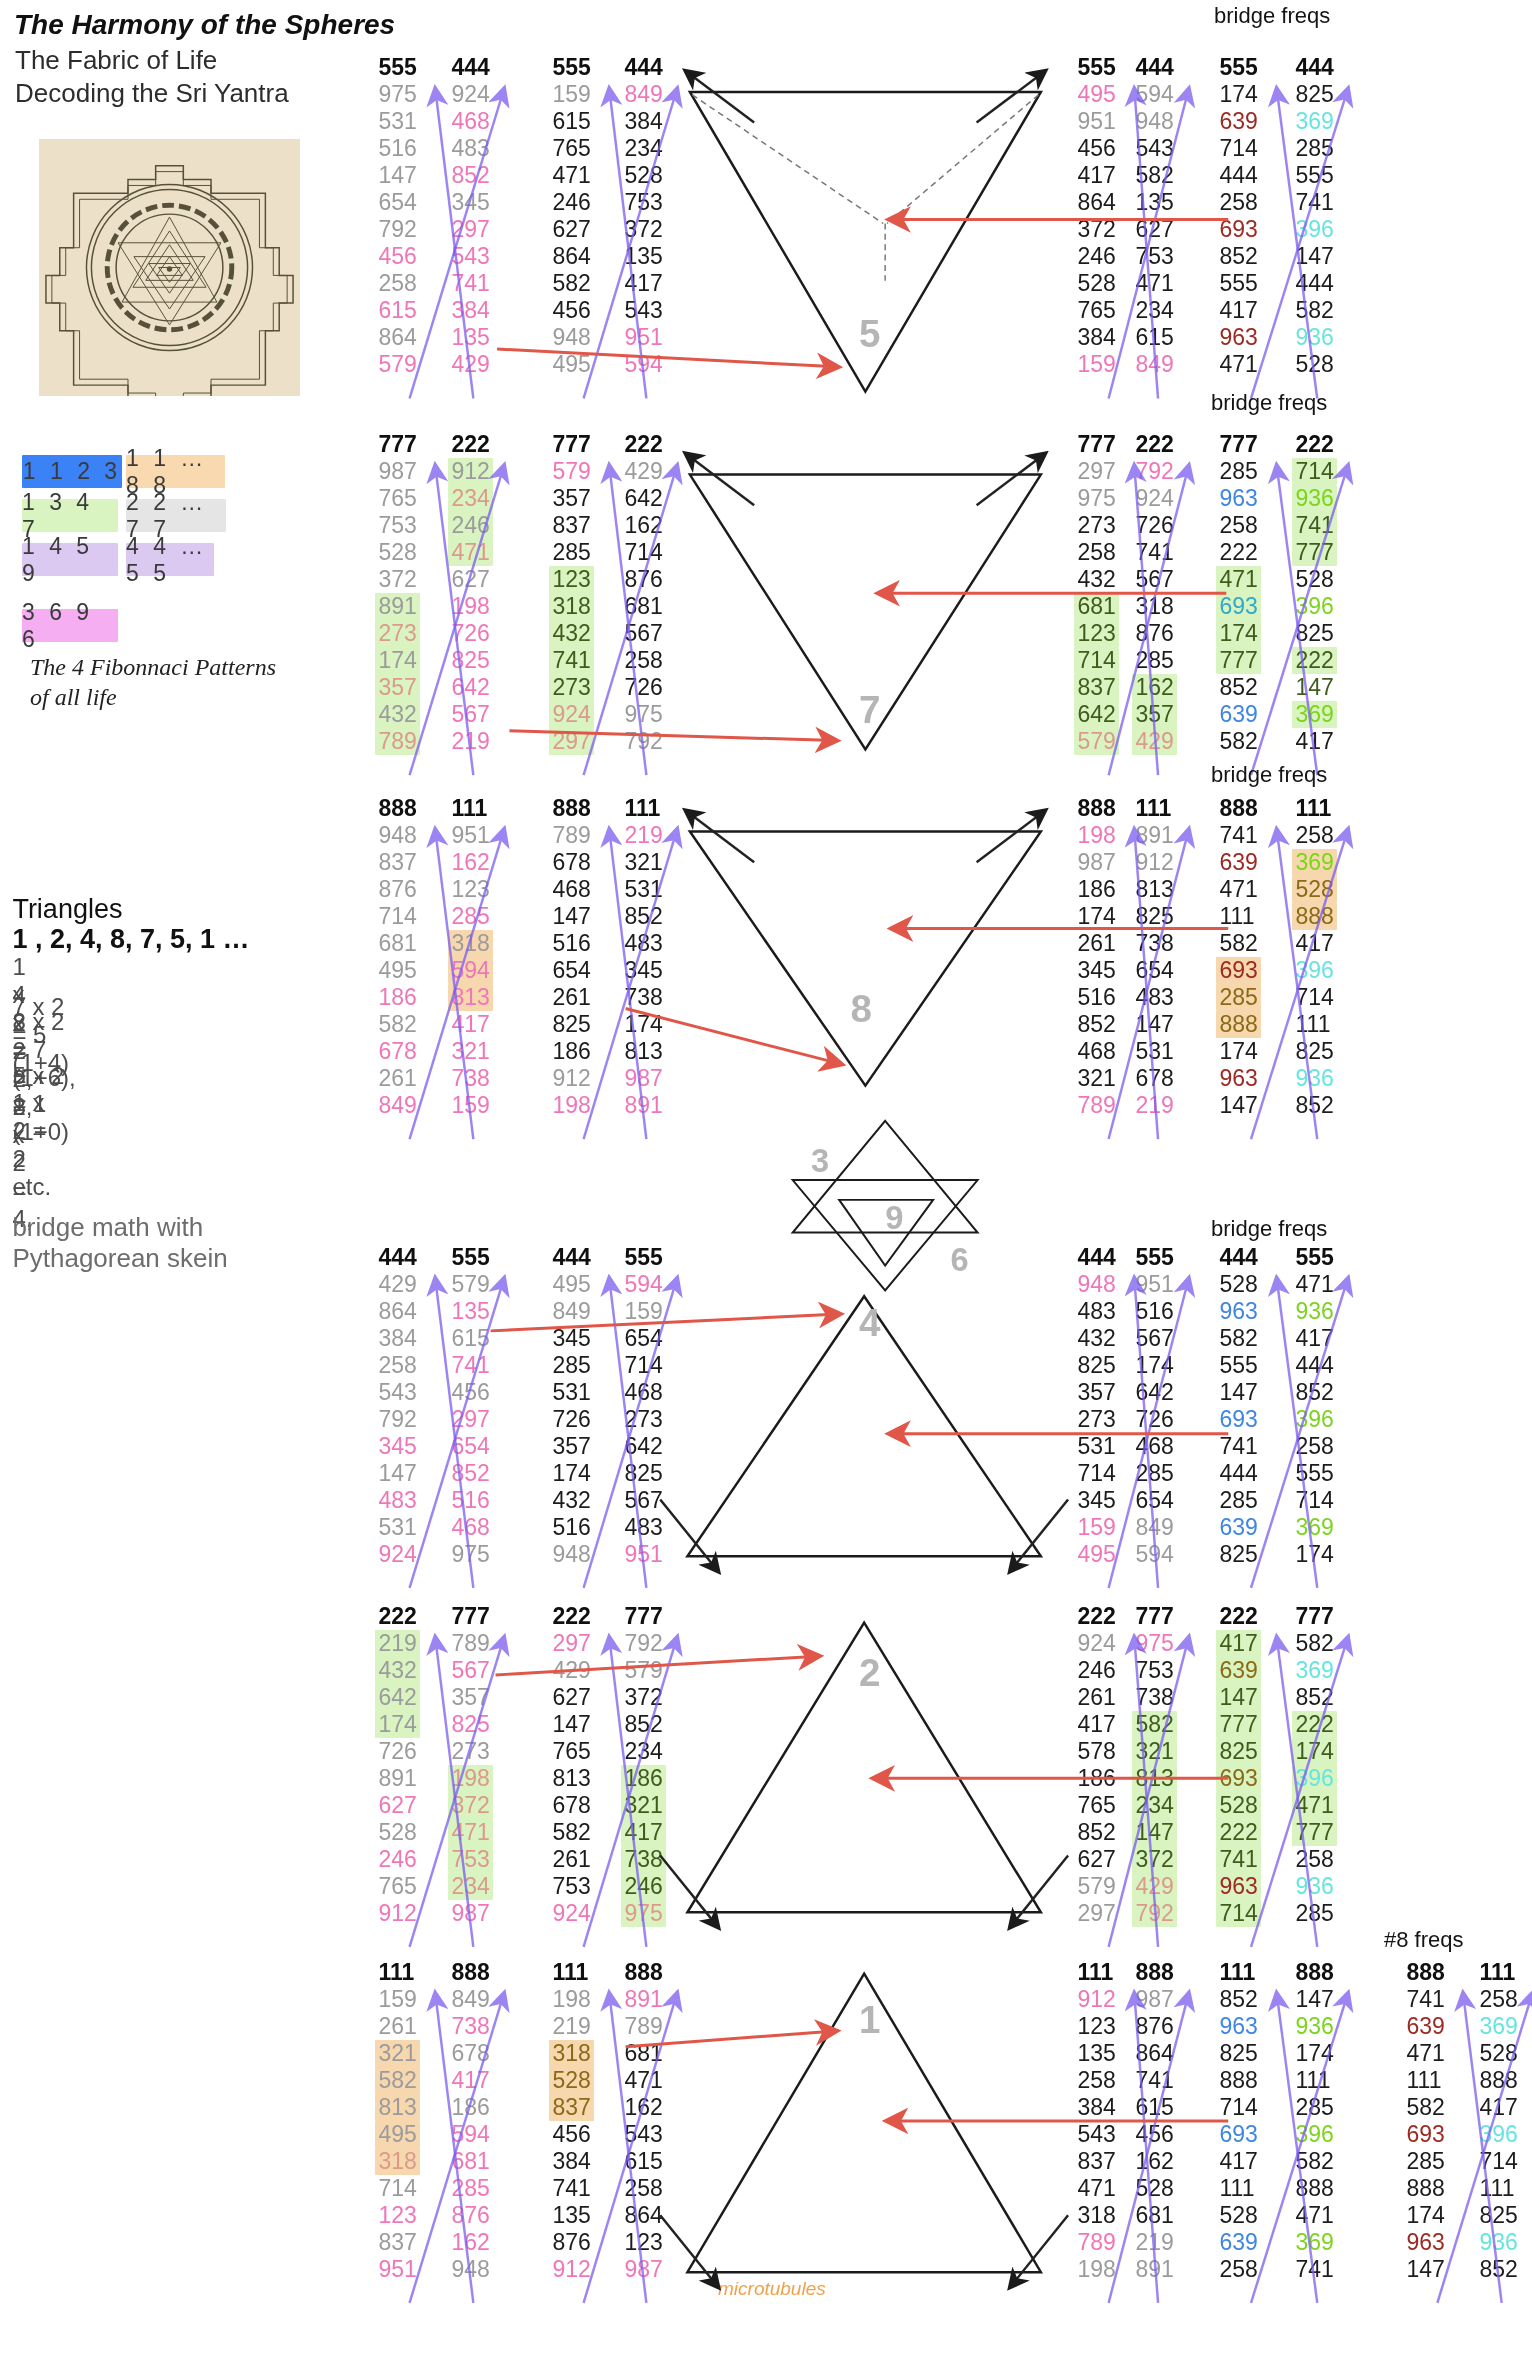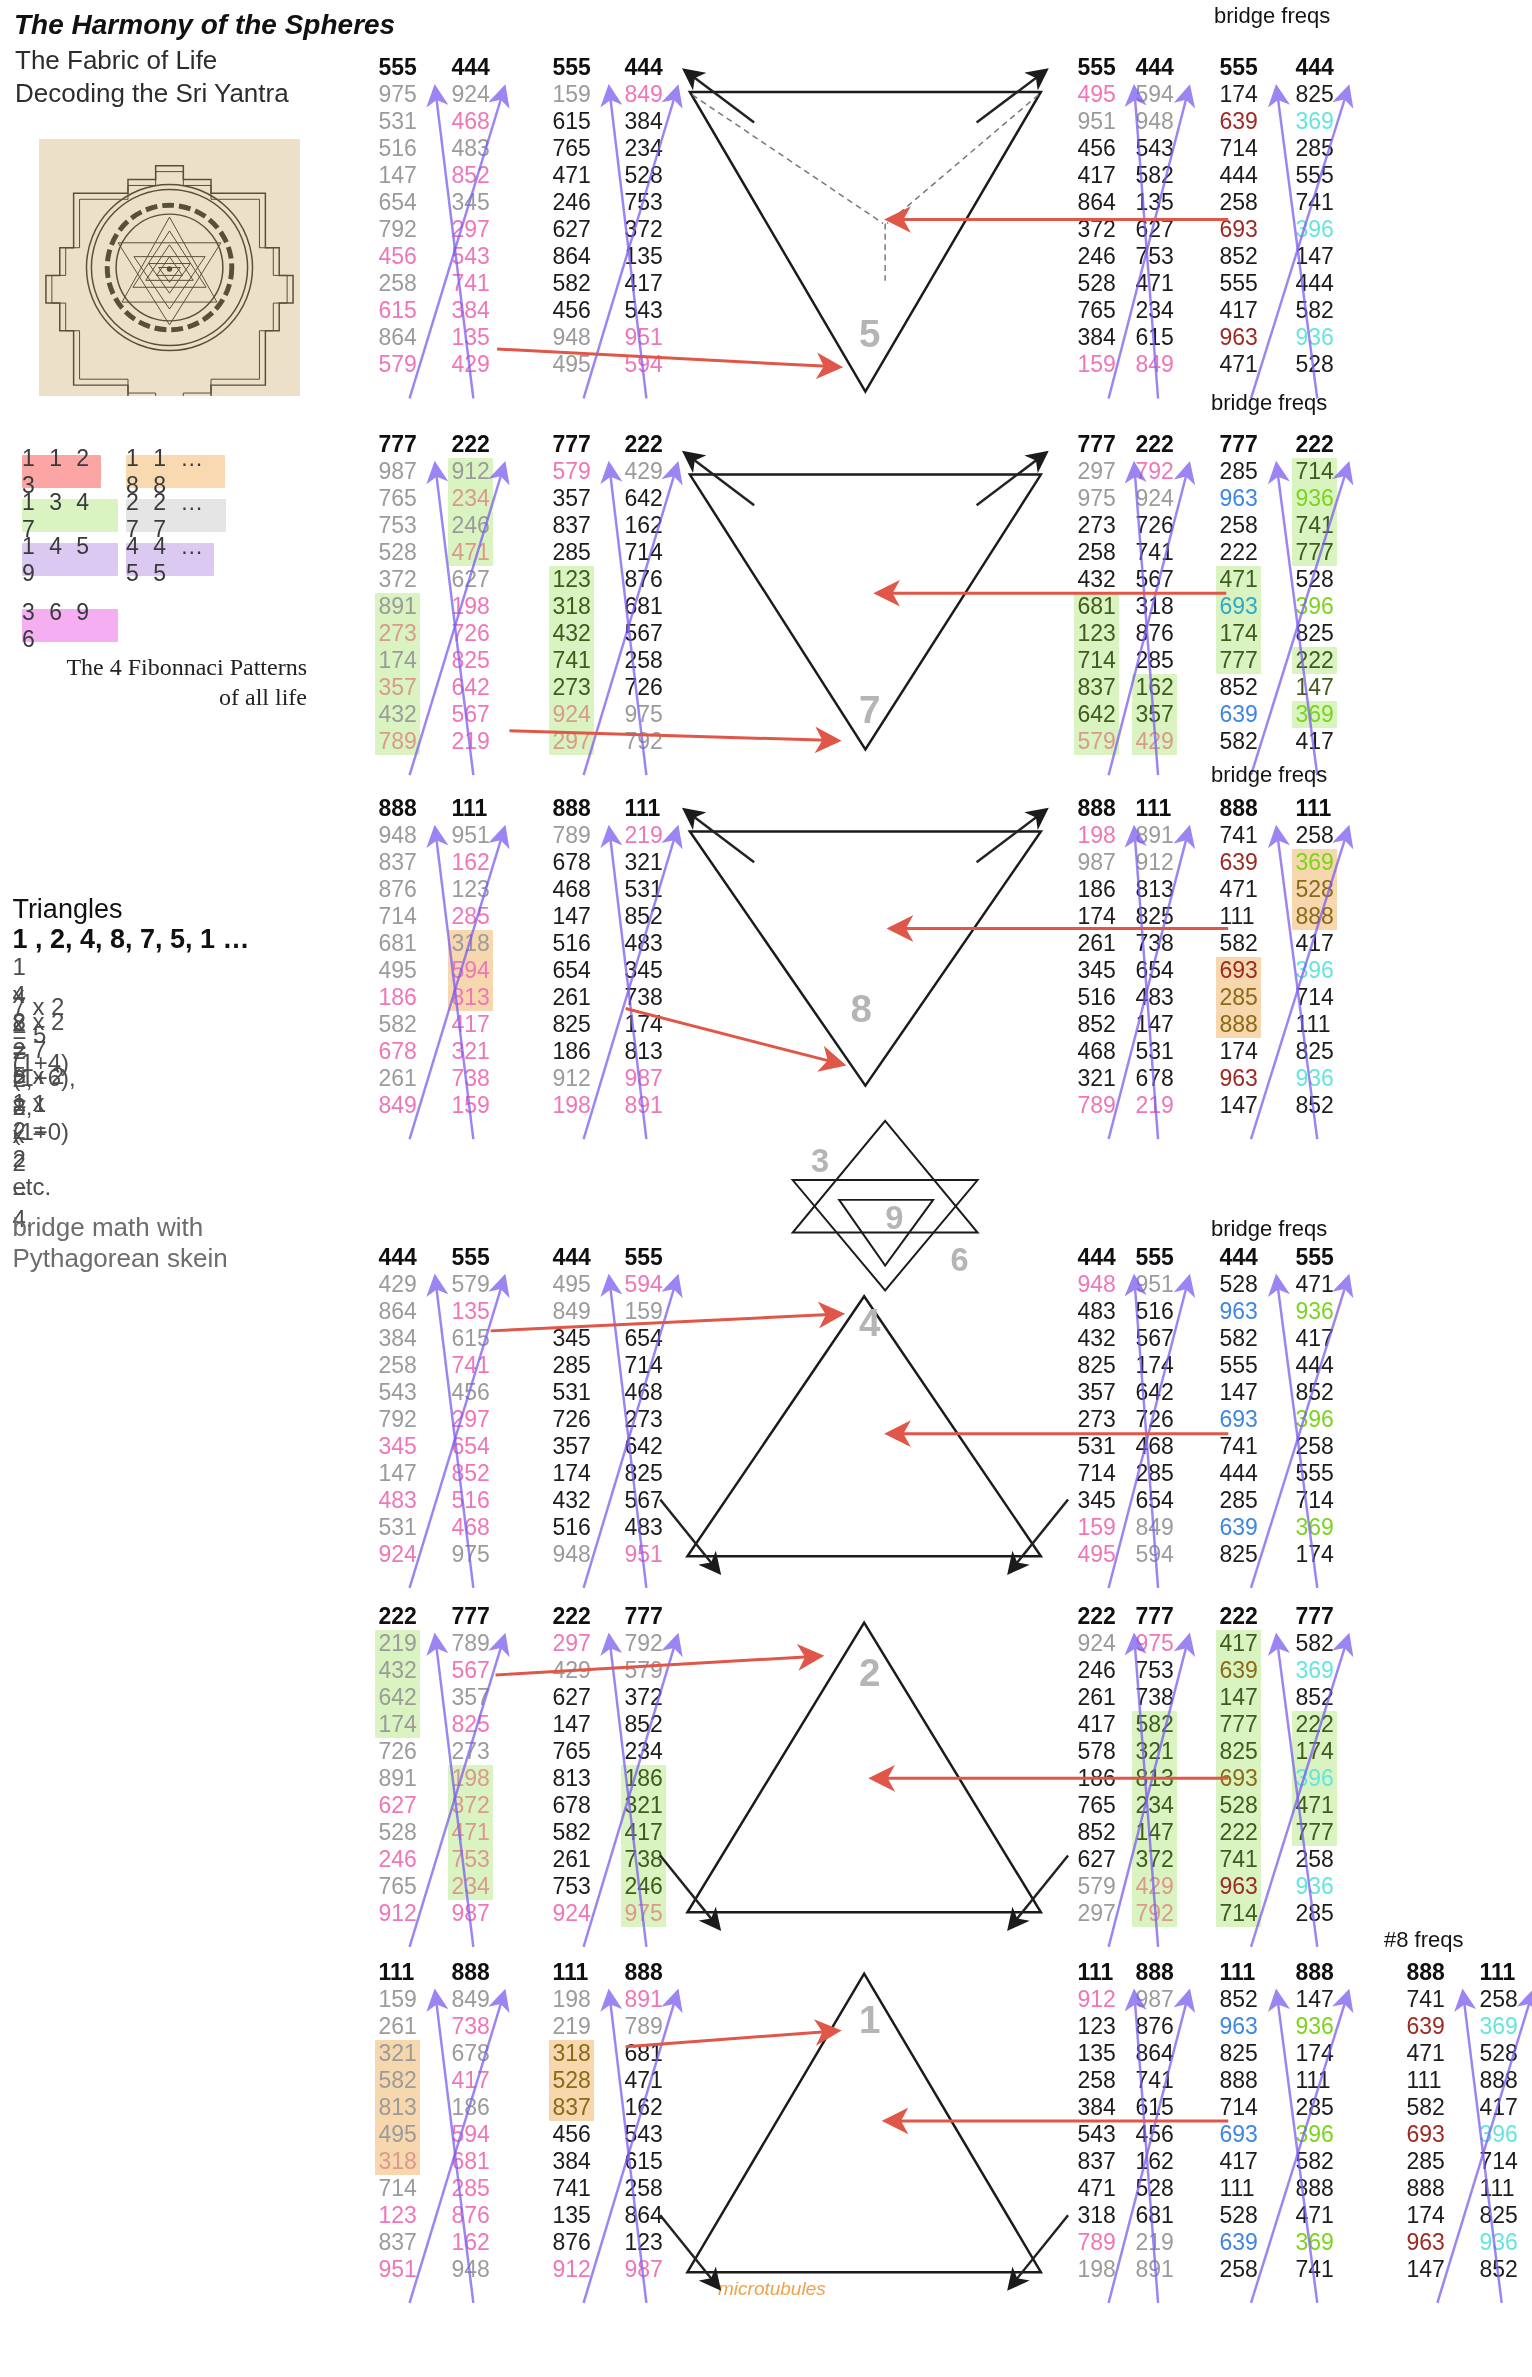--- a/index.html
+++ b/index.html
@@ -7,22 +7,22 @@
        font-family:"Liberation Sans", sans-serif;}
   .abs{position:absolute;}
   #page-title{left:14px;top:9px;font-size:28px;font-weight:bold;font-style:italic;color:#111;}
   .subtitle{left:15px;font-size:26px;color:#2d2d2d;}
   #subtitle1{top:45px;text-align:center;}
   #subtitle2{top:78px;}
   #yantra{left:39px;top:139px;}
   #legend .lbox{position:absolute;height:33px;border-radius:1px;
       font-size:23px;color:#3a3a3a;display:flex;align-items:center;justify-content:center;
       letter-spacing:4px;}
-  #fib-caption{left:30px;top:652px;width:277px;text-align:right;font-family:"Liberation Serif",serif;
-      font-size:24px;color:#222;line-height:30px;}
+  #fib-caption{left:30px;top:652px;width:277px;text-align:left;font-family:"Liberation Serif",serif;
+      font-style:italic;font-size:24px;color:#222;line-height:30px;}
   #tri-head{left:12.4px;top:894px;font-size:27px;font-weight:normal;color:#111;}
   #tri-seq{left:12.4px;top:924px;font-size:27px;font-weight:bold;color:#111;}
   .note-line{left:12.4px;font-size:24px;color:#4c4c4c;}
   #vortex{left:12.4px;top:1212px;font-size:26px;color:#6d6d6d;line-height:31px;}
   .bridge-label{font-size:22px;color:#141414;}
   #micro-label{left:718px;top:2278px;font-size:19px;font-style:italic;color:#f0a24a;}
   .col{position:absolute;width:74px;}
   .nrow{height:27px;line-height:27px;font-size:23px;white-space:nowrap;}
   .cell{display:inline-block;padding:0 3.5px;border-radius:1px;}
   .c-h{color:#101010;font-weight:bold;}
@@ -66,21 +66,21 @@
       <path d="M264 214 L216 286 L312 286 Z"></path>
       <path d="M264 312 L222 252 L306 252 Z"></path>
       <path d="M264 238 L238 276 L290 276 Z"></path>
       <path d="M264 290 L242 260 L286 260 Z"></path>
     </g>
     <circle cx="264" cy="263" r="4" fill="#57503a"></circle>
   </g>
 </svg>
 
 <div class="abs" id="legend">
-    <div class="lbox" style="left: 22px; top: 455px; width: 79px; background: #fca5a5;">1 1 2 3</div>
+    <div class="lbox" style="left: 22px; top: 455px; width: 100px; background: #3b82f6;">1 1 2 3</div>
     <div class="lbox" style="left: 126px; top: 455px; width: 99px; background: rgb(248, 217, 176);">1 1 … 8 8</div>
     <div class="lbox" style="left: 22px; top: 499px; width: 96px; background: rgb(217, 243, 193);">1 3 4 7</div>
     <div class="lbox" style="left: 126px; top: 499px; width: 100px; background: #e5e5e5;">2 2 … 7 7</div>
     <div class="lbox" style="left: 22px; top: 543px; width: 96px; background: rgb(220, 201, 242);">1 4 5 9</div>
     <div class="lbox" style="left: 126px; top: 543px; width: 88px; background: rgb(220, 201, 242);">4 4 … 5 5</div>
     <div class="lbox" style="left: 22px; top: 609px; width: 96px; background: rgb(246, 174, 242);">3 6 9 6</div>
   </div>
 
 <div class="abs" id="fib-caption">
   <span>The 4 Fibonnaci Patterns</span><br>

